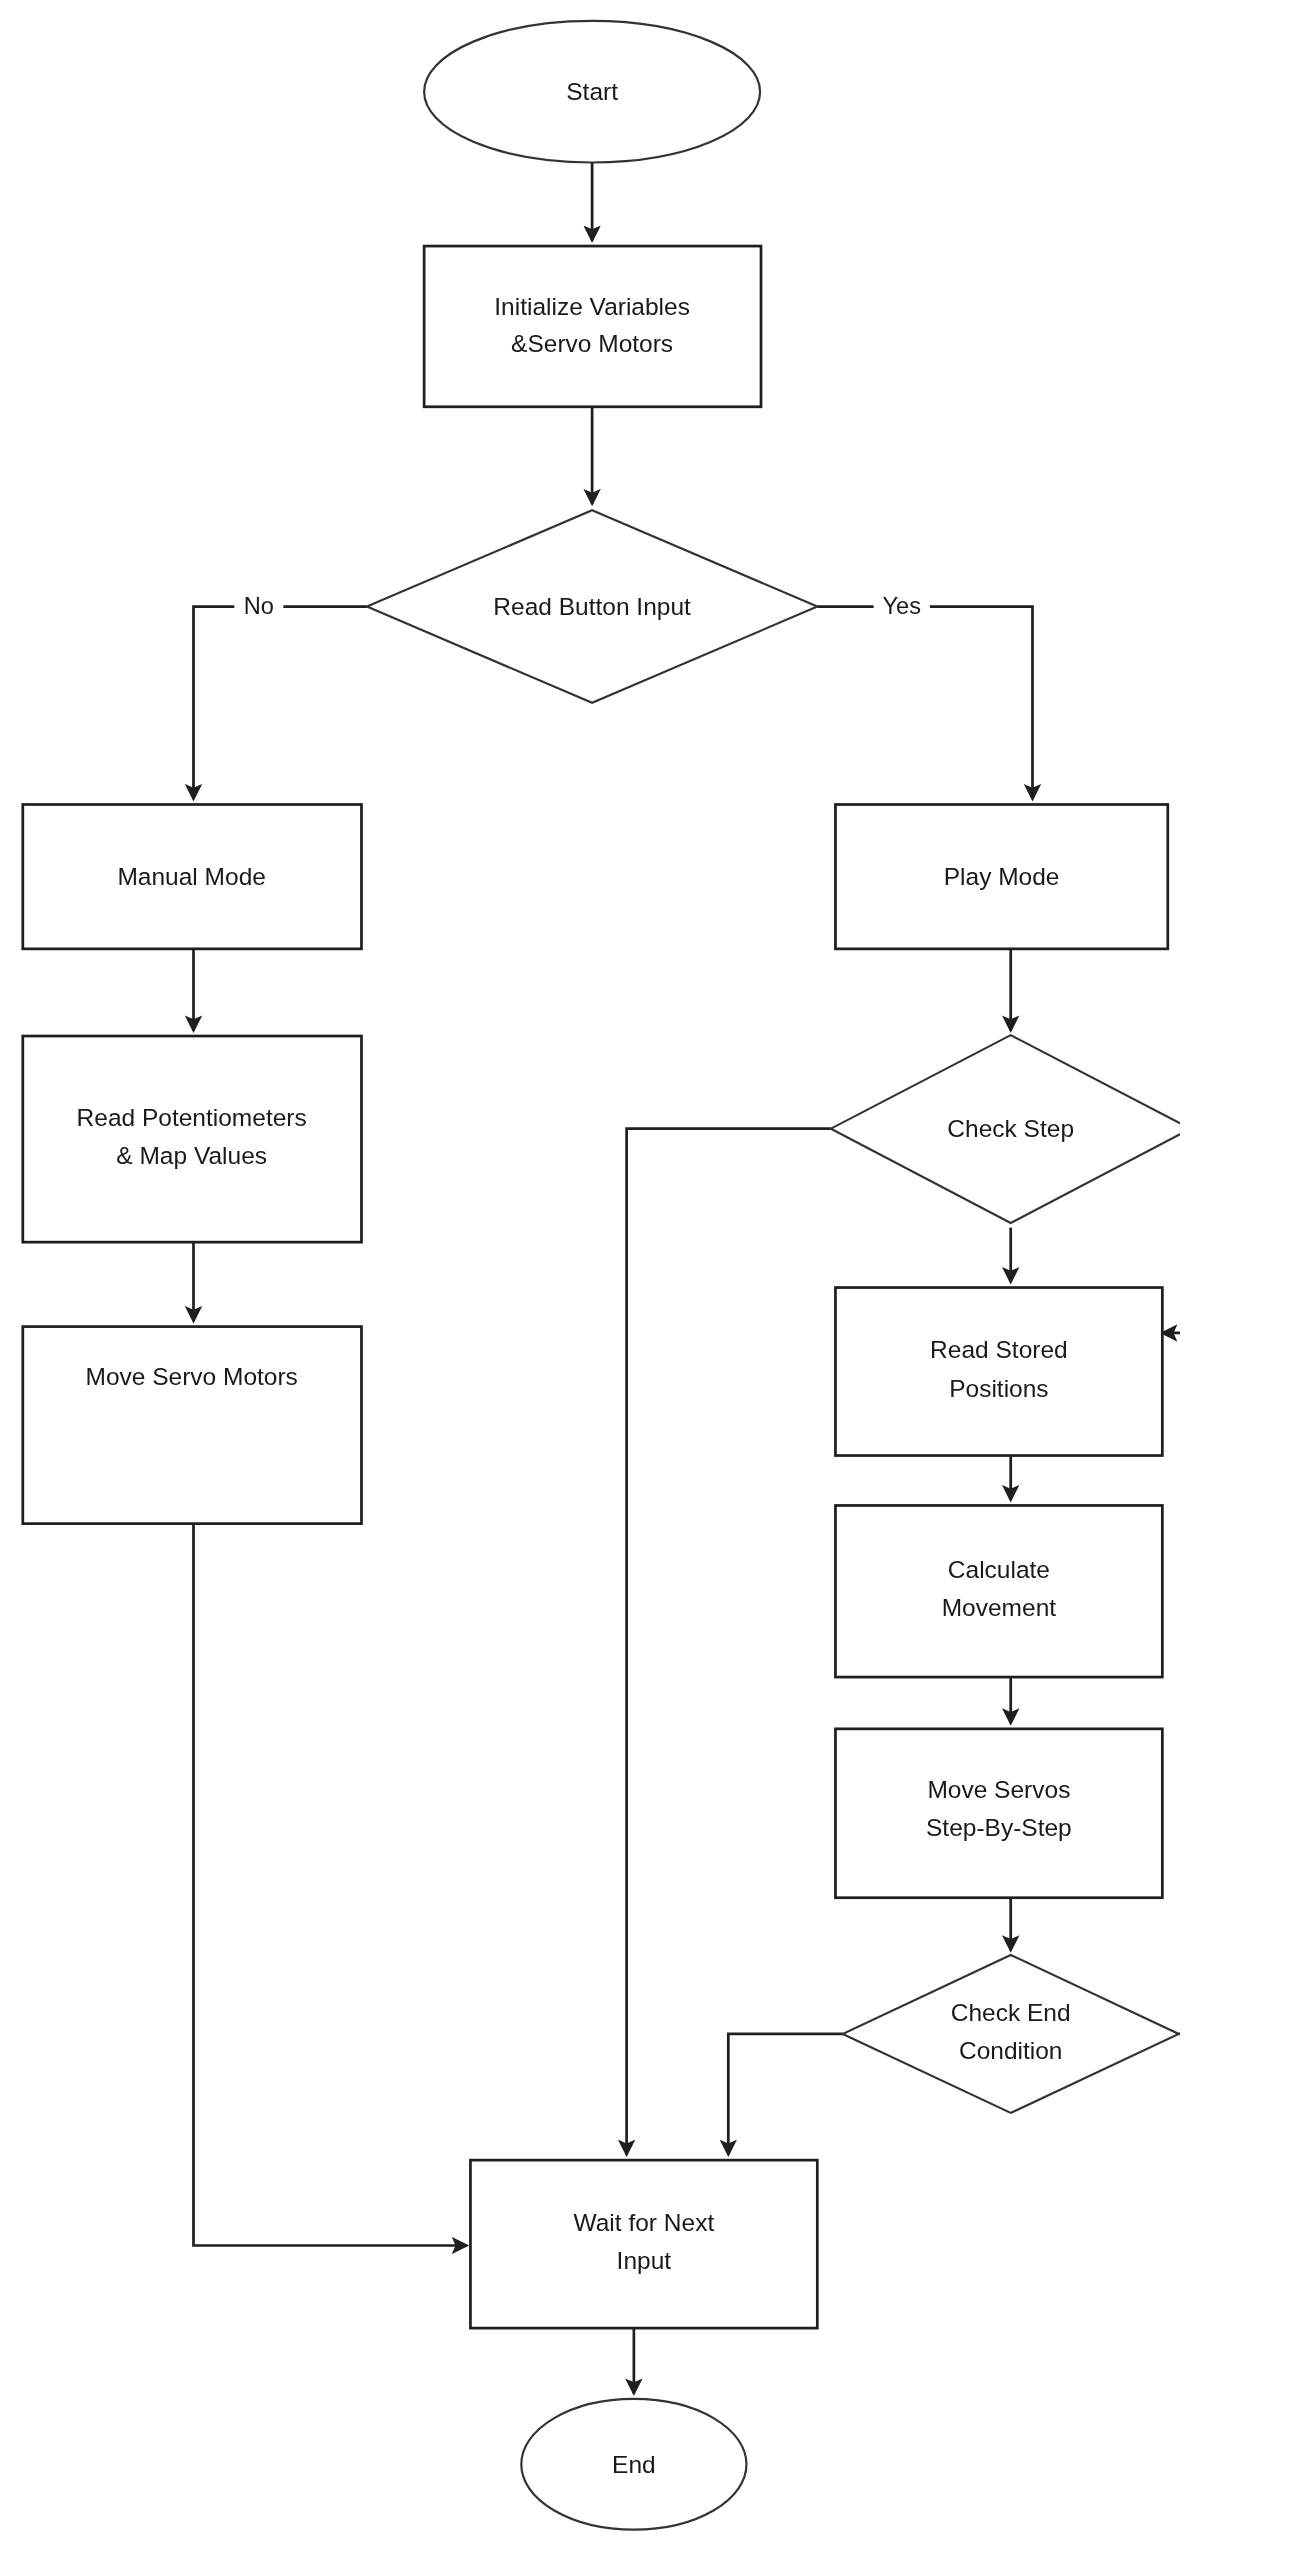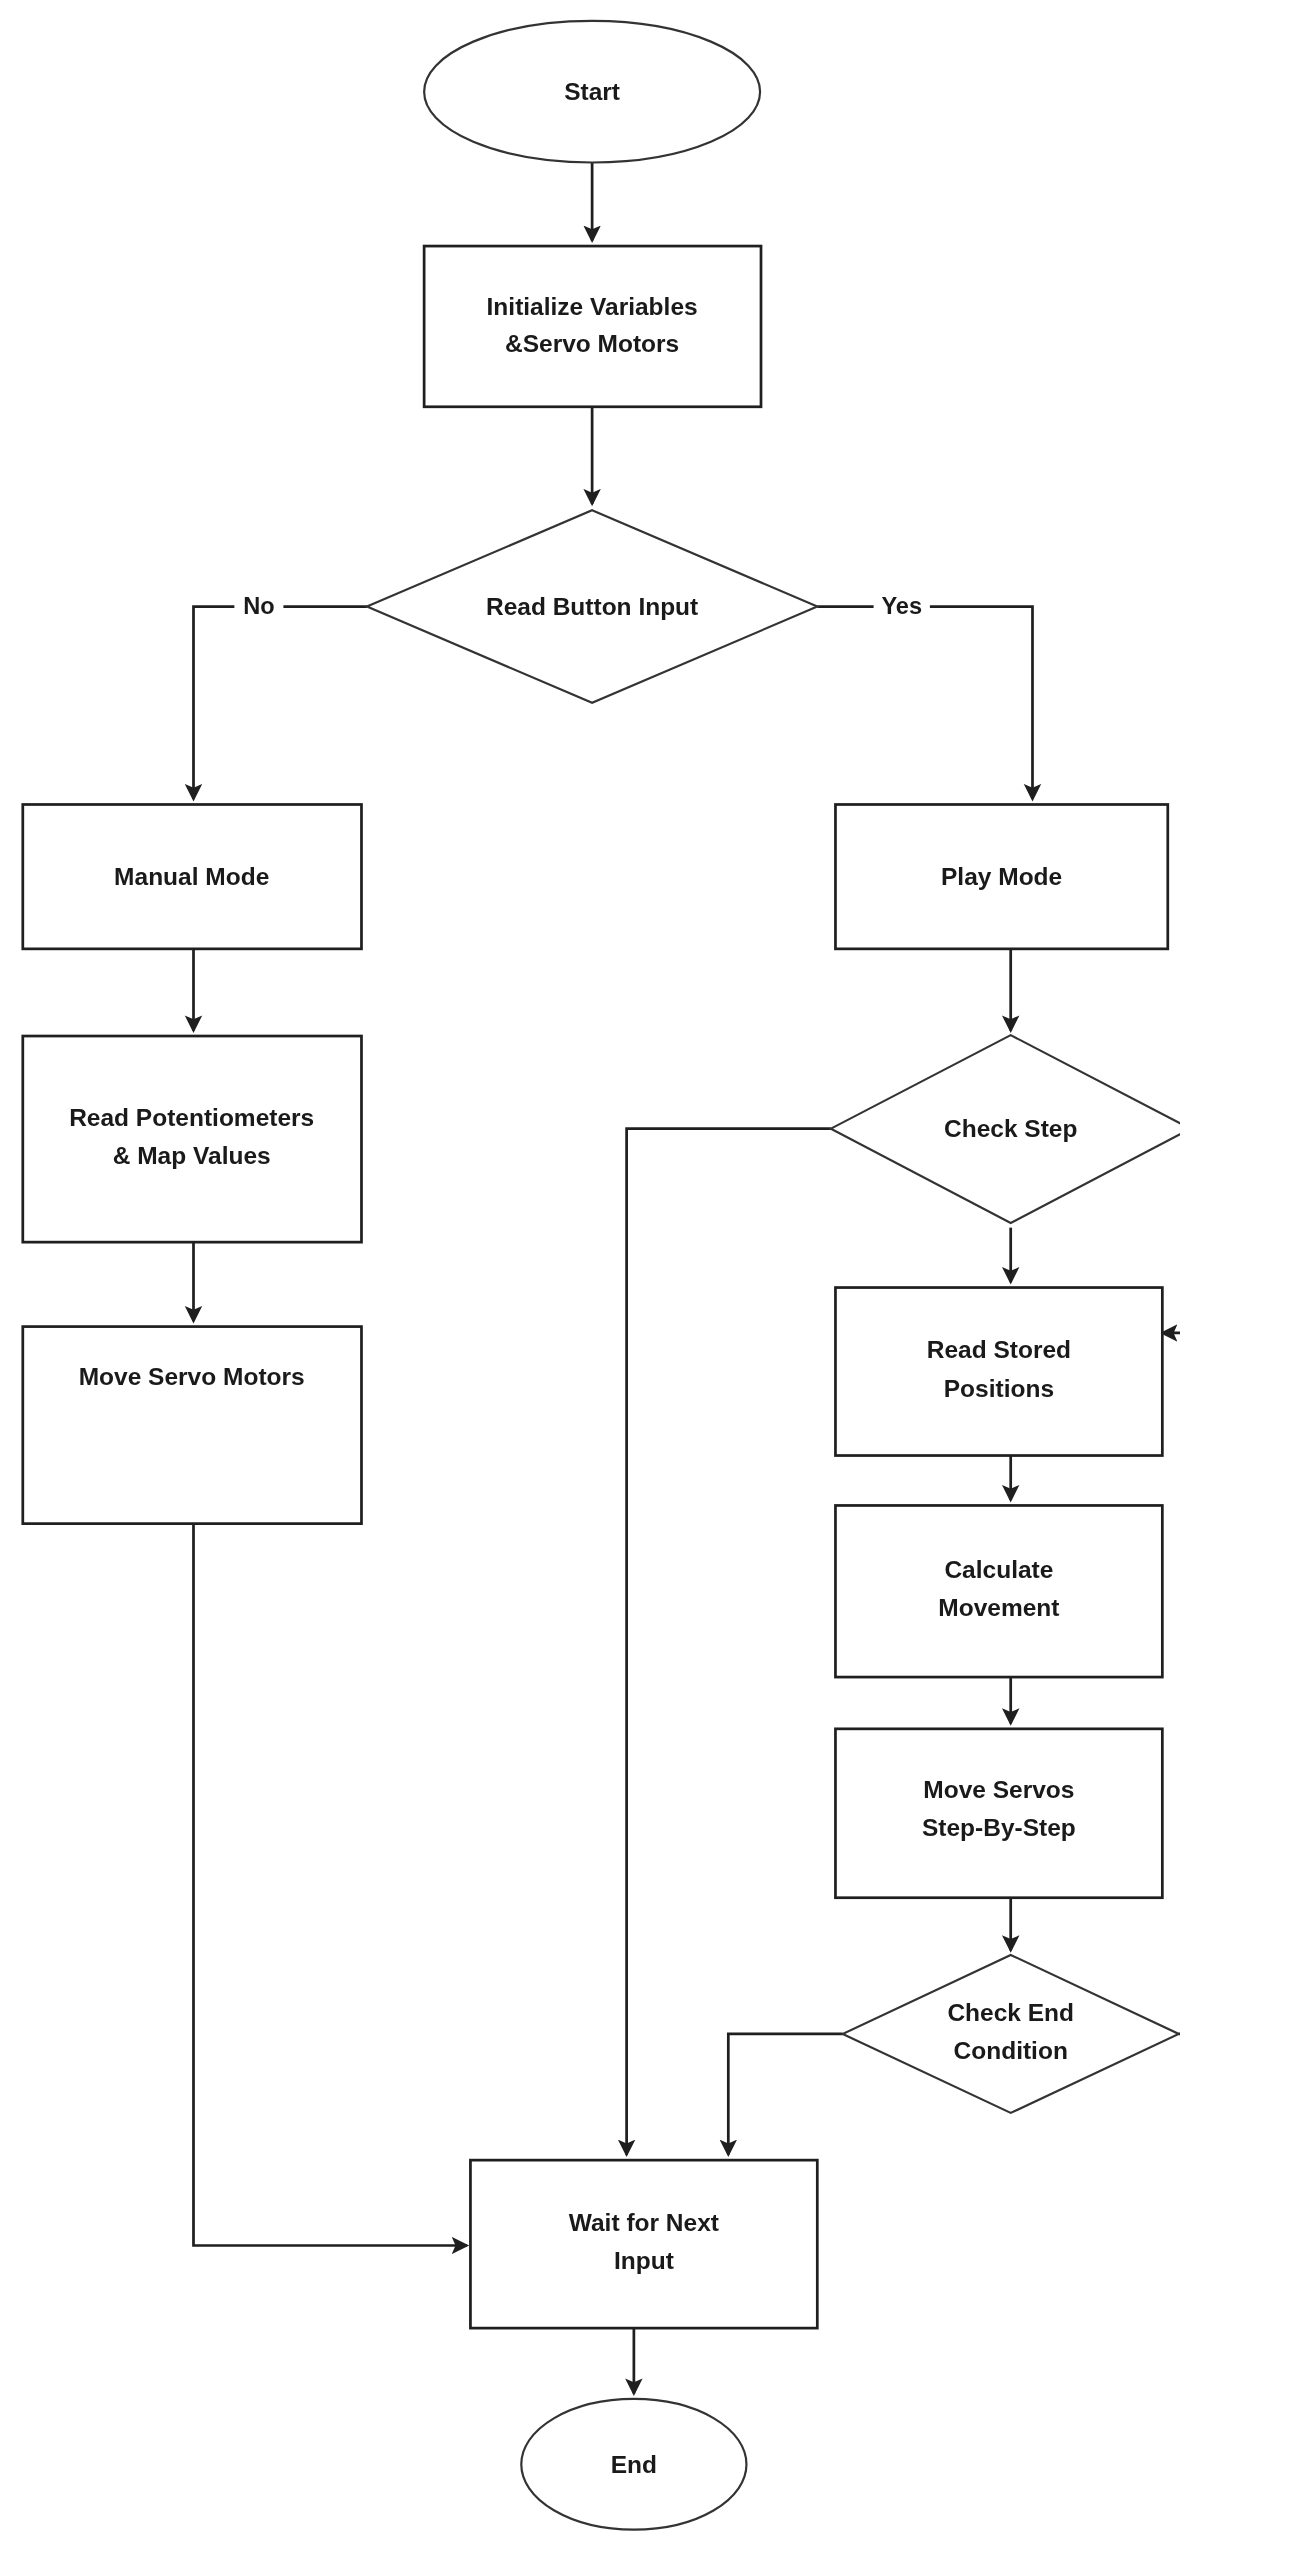--- a/index.html
+++ b/index.html
@@ -10,21 +10,20 @@
   }
   body {
     font-family: "Liberation Sans", sans-serif;
   }
   #canvas {
     position: relative;
     width: 1180px;
     height: 2576px;
     background: #ffffff;
     overflow: hidden;
-    font-weight: bold;
   }
   #flow-svg {
     position: absolute;
     left: 0;
     top: 0;
     width: 1295px;
     height: 2576px;
   }
   .node-text {
     font-family: "Liberation Sans", sans-serif;

